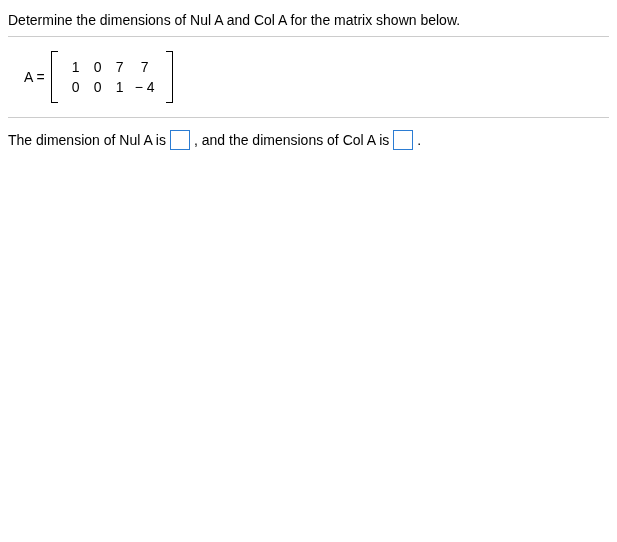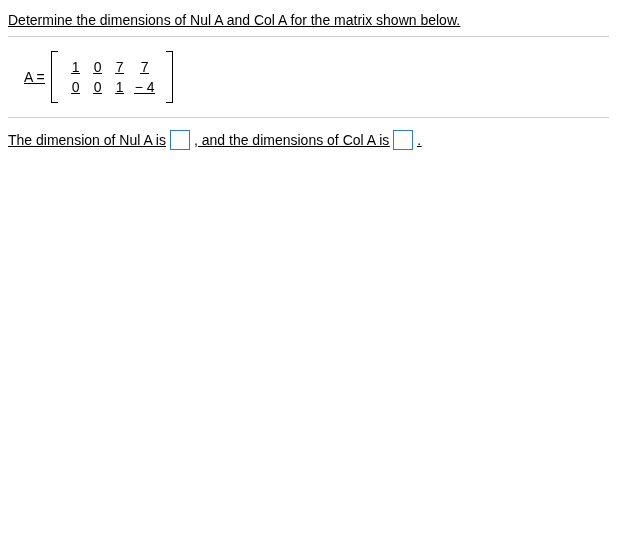--- a/index.html
+++ b/index.html
@@ -1,19 +1,18 @@
 <!DOCTYPE html>
 <html><head>
   <meta charset="utf-8">
   <style>
     * {
       margin: 0;
       padding: 0;
       box-sizing: border-box;
-      text-decoration: underline;
     }
     body {
       font-family: Arial, Helvetica, sans-serif;
       font-size: 14px;
       color: #000;
       background: #fff;
       width: 617px;
       height: 542px;
       padding: 12px 8px;
     }

